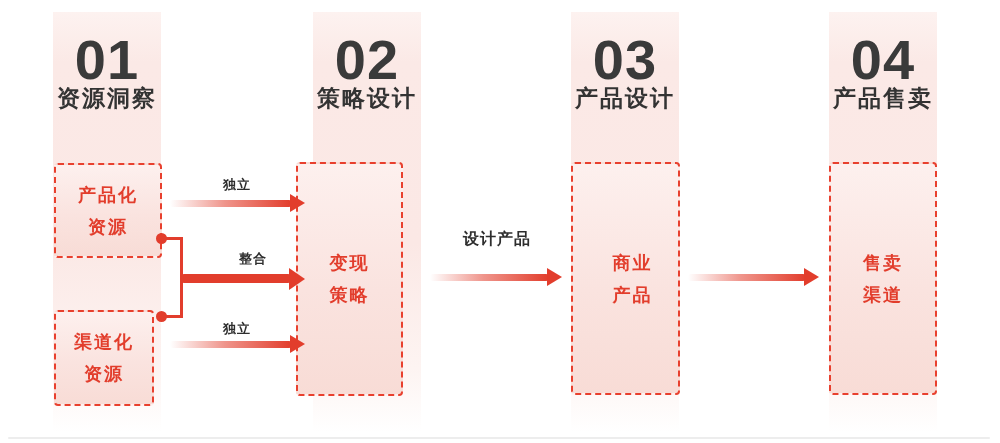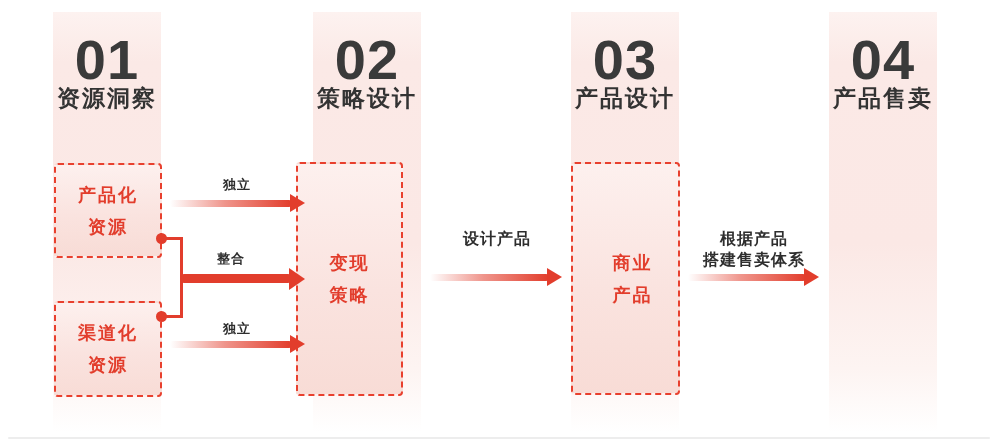--- a/index.html
+++ b/index.html
@@ -86,59 +86,59 @@
   </div>
   <div class="band" style="left:829px;">
     <div class="step-num">04</div>
     <div class="step-title">产品售卖</div>
   </div>
 
   <div class="node" style="left:54px; top:163px; width:108px; height:95px;">
     <div class="node-line">产品化</div>
     <div class="node-line">资源</div>
   </div>
-  <div class="node" style="left:54px; top:301px; width:108px; height:96px;">
+  <div class="node" style="left:54px; top:310px; width:100px; height:96px;">
     <div class="node-line">渠道化</div>
     <div class="node-line">资源</div>
   </div>
   <div class="node" style="left:296px; top:162px; width:107px; height:234px;">
     <div class="node-line">变现</div>
     <div class="node-line">策略</div>
   </div>
   <div class="node" style="left:571px; top:162px; width:109px; height:233px;padding-left:14px;">
     <div class="node-line">商业</div>
     <div class="node-line">产品</div>
+  </div>
+  <div class="node" style="left:829px; top:162px; width:108px; height:233px;">
+    <div class="node-line">售卖</div>
+    <div class="node-line">渠道</div>
   </div>
 
   <div class="dot" style="left:156px; top:233px;"></div>
   <div class="dot" style="left:156px; top:311px;"></div>
   <div class="stub" style="left:160px; top:237px; width:23px;"></div>
   <div class="stub" style="left:160px; top:315px; width:23px;"></div>
   <div class="vline" style="left:180px; top:237px; height:81px;"></div>
 
   <div class="conn-label" style="left:207px; top:176px;">独立</div>
   <div class="arrow-body" style="left:170px; top:200px; width:122px;"></div>
   <div class="arrow-head" style="left:290px; top:194px;"></div>
 
-  <div class="conn-label" style="left:201px; top:250px;">整合</div>
+  <div class="conn-label" style="left:223px; top:250px;">整合</div>
   <div class="arrow-body solid" style="left:181px; top:274px; width:110px; height:9px;"></div>
   <div class="arrow-head big" style="left:289px; top:268px;"></div>
 
   <div class="conn-label" style="left:207px; top:320px;">独立</div>
   <div class="arrow-body" style="left:170px; top:341px; width:122px;"></div>
   <div class="arrow-head" style="left:290px; top:335px;"></div>
 
   <div class="conn-label2" style="left:431px; top:228px;">
     <div>设计产品</div>
   </div>
   <div class="arrow-body" style="left:430px; top:274px; width:119px;"></div>
   <div class="arrow-head" style="left:547px; top:268px;"></div>
 
-  <div class="conn-label2" style="left:688px; top:228px;">
-    <div>根据产品</div>
-    <div>搭建售卖体系</div>
-  </div>
   <div class="arrow-body" style="left:688px; top:274px; width:118px;"></div>
   <div class="arrow-head" style="left:804px; top:268px;"></div>
 
   <div class="divider"></div>
 
 </div>
 
 </body></html>

